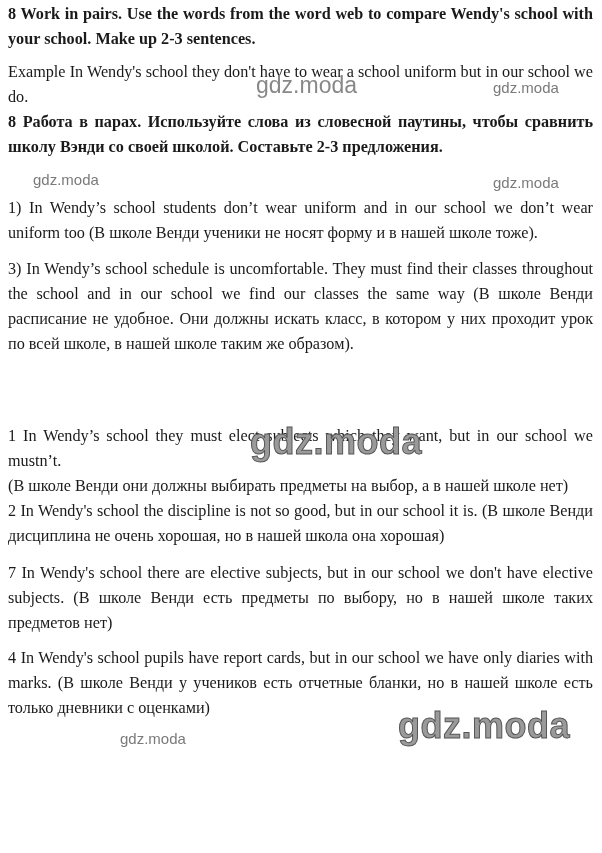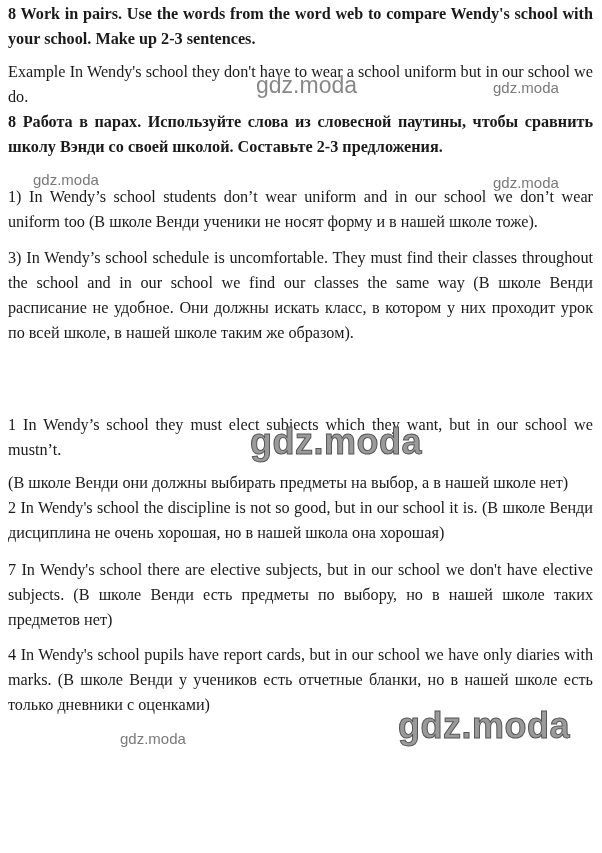--- a/index.html
+++ b/index.html
@@ -22,25 +22,25 @@
     .wm-small { font-size: 15px; color: #7a7a7a; }
   </style>
 </head>
 <body>
 
 <div class="page">
   <p class="bold">8 Work in pairs. Use the words from the word web to compare Wendy's school with your school. Make up 2-3 sentences.</p>
   <p style="margin-top:8px">Example In Wendy's school they don't have to wear a school uniform but in our school we do.</p>
   <p class="bold" style="margin-top:0">8 Работа в парах. Используйте слова из словесной паутины, чтобы сравнить школу Вэнди со своей школой. Составьте 2-3 предложения.</p>
 
-  <p class="gap-m" style="margin-top:25px">1) In Wendy’s school students don’t wear uniform and in our school we don’t wear uniform too (В школе Венди ученики не носят форму и в нашей школе тоже).</p>
+  <p class="gap-m" style="margin-top:36px">1) In Wendy’s school students don’t wear uniform and in our school we don’t wear uniform too (В школе Венди ученики не носят форму и в нашей школе тоже).</p>
   <p class="gap-m">3) In Wendy’s school schedule is uncomfortable. They must find their classes throughout the school and in our school we find our classes the same way (В школе Венди расписание не удобное. Они должны искать класс, в котором у них проходит урок по всей школе, в нашей школе таким же образом).</p>
 
   <p style="margin-top:67px">1 In Wendy’s school they must elect subjects which they want, but in our school we mustn’t.</p>
-  <p class="gap-m" style="margin-top:8px">(В школе Венди они должны выбирать предметы на выбор, а в нашей школе нет)</p>
+  <p class="gap-m" style="margin-top:0">(В школе Венди они должны выбирать предметы на выбор, а в нашей школе нет)</p>
   <p class="gap-m" style="margin-top:0">2 In Wendy's school the discipline is not so good, but in our school it is. (В школе Венди дисциплина не очень хорошая, но в нашей школа она хорошая)</p>
   <p class="gap-m" style="margin-top:12px">7 In Wendy's school there are elective subjects, but in our school we don't have elective subjects. (В школе Венди есть предметы по выбору, но в нашей школе таких предметов нет)</p>
   <p style="margin-top:10px">4 In Wendy's school pupils have report cards, but in our school we have only diaries with marks. (В школе Венди у учеников есть отчетные бланки, но в нашей школе есть только дневники с оценками)</p>
 </div>
 
 <span class="wm wm-med" style="left:256px;top:74px">gdz.moda</span>
 <span class="wm wm-small" style="left:493px;top:80px">gdz.moda</span>
 <span class="wm wm-small" style="left:33px;top:172px">gdz.moda</span>
 <span class="wm wm-small" style="left:493px;top:175px">gdz.moda</span>
 <span class="wm wm-big" style="left:250px;top:424px">gdz.moda</span>

